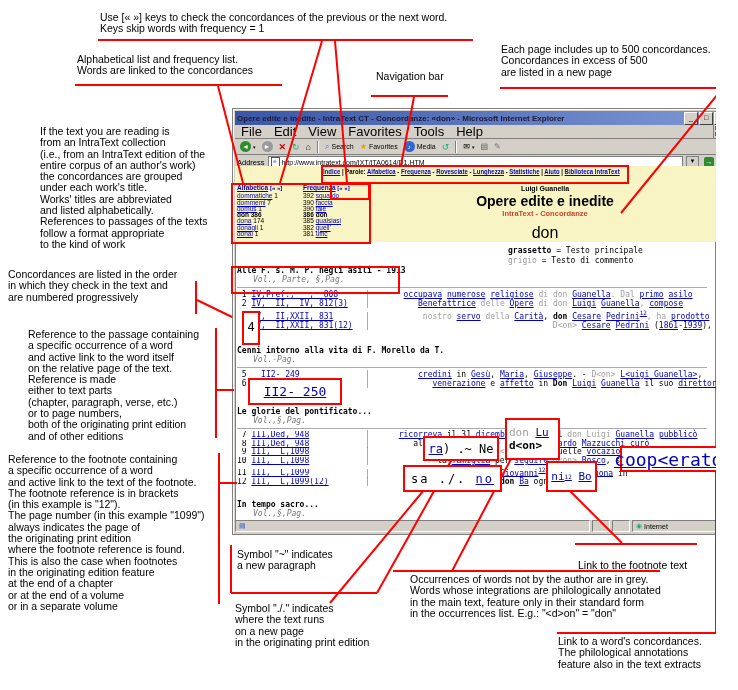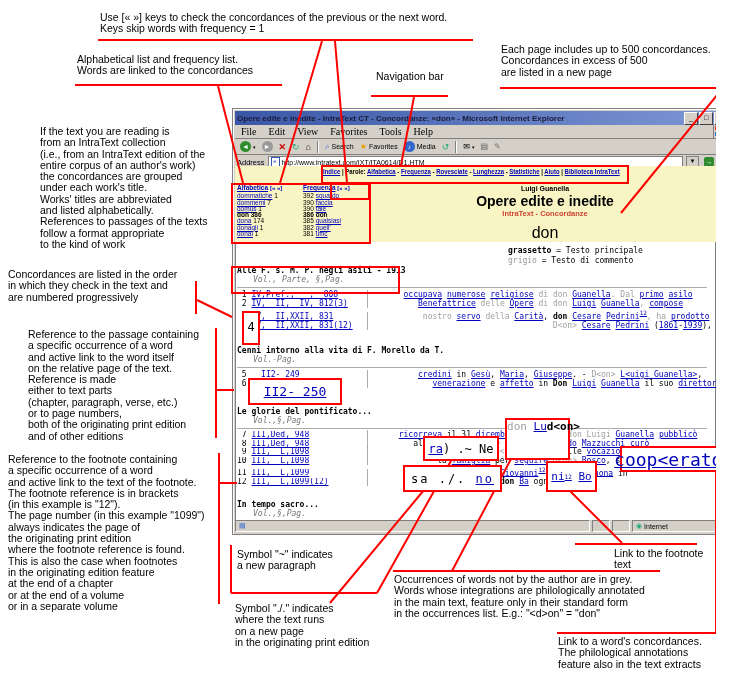--- a/index.html
+++ b/index.html
@@ -17,21 +17,21 @@
   
   .win{position:absolute;left:232px;top:108px;width:499px;height:425px;background:#d4d0c8;
        border:1px solid #808080;box-shadow:inset 1px 1px 0 #fff;z-index:1;font-size:7.5px;}
   .titlebar{position:absolute;left:2px;top:2px;right:2px;height:14px;
        background:linear-gradient(90deg,#3a57a7,#7e97d4);display:flex;align-items:center;padding:0 2px;}
   .title-text{flex:1;font-size:8px;font-weight:bold;color:#1a1a38;white-space:nowrap;overflow:hidden;}
   .winbtn{width:12px;height:11px;background:#d4d0c8;border:1px solid;border-color:#fff #404040 #404040 #fff;
        font-size:7px;line-height:9px;text-align:center;margin-left:1px;color:#000;}
   .menubar{position:absolute;left:2px;top:16px;right:2px;height:13px;display:flex;align-items:center;
        border-bottom:1px solid #808080;background:#d4d0c8;}
-  .menu-item{padding:0 6px;font-size:10px;font-family:Liberation Serif, serif;}
+  .menu-item{padding:0 6px;font-size:13px;}
   .ielogo{margin-left:auto;width:14px;height:11px;display:grid;grid-template-columns:5px 5px;grid-gap:1px;padding:1px;background:#d4d0c8;border-left:1px solid #808080;}
   .ielogo i{display:block;width:5px;height:4px;}
   .toolbar{position:absolute;left:2px;top:30px;right:2px;height:15px;display:flex;align-items:center;
        border-bottom:1px solid #808080;background:#d4d0c8;gap:2px;padding-left:3px;}
   .tbtn{display:flex;align-items:center;gap:2px;font-size:7px;height:13px;padding:0 2px;}
   .circ{width:11px;height:11px;border-radius:50%;display:inline-flex;align-items:center;justify-content:center;
        font-size:7px;color:#fff;}
   .tsep{width:1px;height:12px;background:#808080;border-right:1px solid #fff;margin:0 2px;}
   .addrbar{position:absolute;left:2px;top:46px;right:2px;height:14px;display:flex;align-items:center;
        background:#d4d0c8;border-bottom:1px solid #808080;padding:0 2px;gap:3px;}
@@ -159,25 +159,25 @@
 in the originating edition feature
 at the end of a chapter
 or at the end of a volume
 or in a separate volume</div>
   <div class="ann" style="left:237px;top:549px;">Symbol "~" indicates
 a new paragraph</div>
   <div class="ann" style="left:235px;top:603px;">Symbol "./." indicates
 where the text runs
 on a new page
 in the originating print edition</div>
-  <div class="ann" style="left:394px;top:574px;">Occurrences of words not by the author are in grey.
+  <div class="ann" style="left:410px;top:574px;">Occurrences of words not by the author are in grey.
 Words whose integrations are philologically annotated
 in the main text, feature only in their standard form
 in the occurrences list. E.g.: "&lt;d&gt;on" = "don"</div>
-  <div class="ann" style="left:578px;top:548px;margin-left:36px;">Link to the footnote text</div>
+  <div class="ann" style="left:578px;top:560px;">Link to the footnote text</div>
   <div class="ann" style="left:558px;top:636px;">Link to a word's concordances.
 The philological annotations
 feature also in the text extracts</div>
 
   <div class="win">
     <div class="titlebar">
       <span class="title-text">Opere edite e inedite - IntraText CT - Concordanze: «don» - Microsoft Internet Explorer</span>
       <span class="winbtn">_</span>
       <span class="winbtn">□</span>
       <span class="winbtn">✕</span>
@@ -344,21 +344,21 @@
   <div class="rbox" style="left:231px;top:183px;width:136px;height:57px;"></div>
   <div class="rbox" style="left:330px;top:183px;width:36px;height:13px;"></div>
   <div class="rbox" style="left:231px;top:266px;width:165px;height:24px;"></div>
   <div class="rbox" style="left:242px;top:311px;width:14px;height:30px;background:#fff;z-index:40;font-family:'DejaVu Sans Mono',monospace;font-size:12px;text-align:center;line-height:28px;">4</div>
 
   <div class="callout" style="left:248px;top:378px;width:90px;height:23px;font-size:13px;">
     <span class="sg-l">II2- 250</span>
   </div>
   <div class="callout" style="left:423px;top:436px;width:72px;height:21px;font-size:12px;" id="co-tilde"><span class="sg-l">ra</span><span class="sg-p">) .~ Ne</span></div>
   <div class="callout" style="left:403px;top:465px;width:95px;height:23px;font-size:12px;letter-spacing:2px;" id="co-runon"><span class="sg-p">sa ./. </span><span class="sg-l">no</span></div>
-  <div class="callout" style="left:505px;top:418px;width:49px;height:38px;font-size:11px;align-items:flex-start;padding-left:12px;">
+  <div class="callout" style="left:505px;top:418px;width:49px;height:38px;font-size:11px;flex-direction:column;align-items:flex-start;padding-left:2px;">
     <span id="co-dongrey"><span class="sg-g">don </span><span class="sg-l">Lu</span></span>
     <span class="sg-b">d&lt;on&gt;</span>
   </div>
   <div class="callout" style="left:546px;top:461px;width:47px;height:27px;font-size:11px;" id="co-foot"><span class="sg-l">ni</span><span class="sg-s">12</span><span class="sg-p"> </span><span class="sg-l">Bo</span></div>
   <div class="callout" style="left:620px;top:446px;width:125px;height:22px;font-size:18px;">
     <span class="sg-l">coop&lt;eratori&gt;</span>
   </div>
 
 </div>
 

